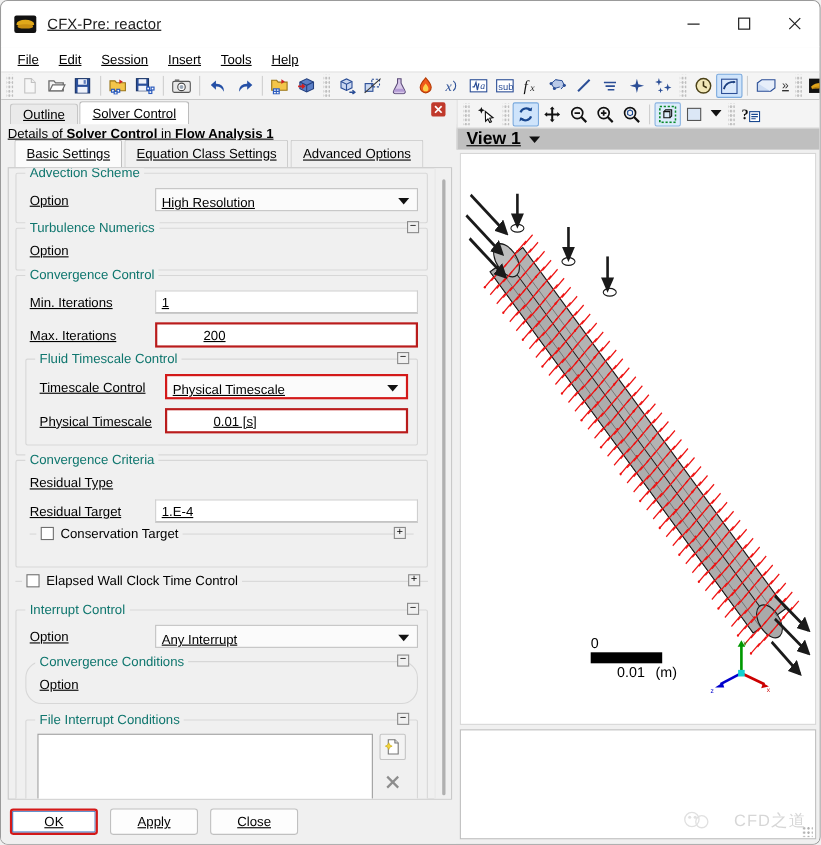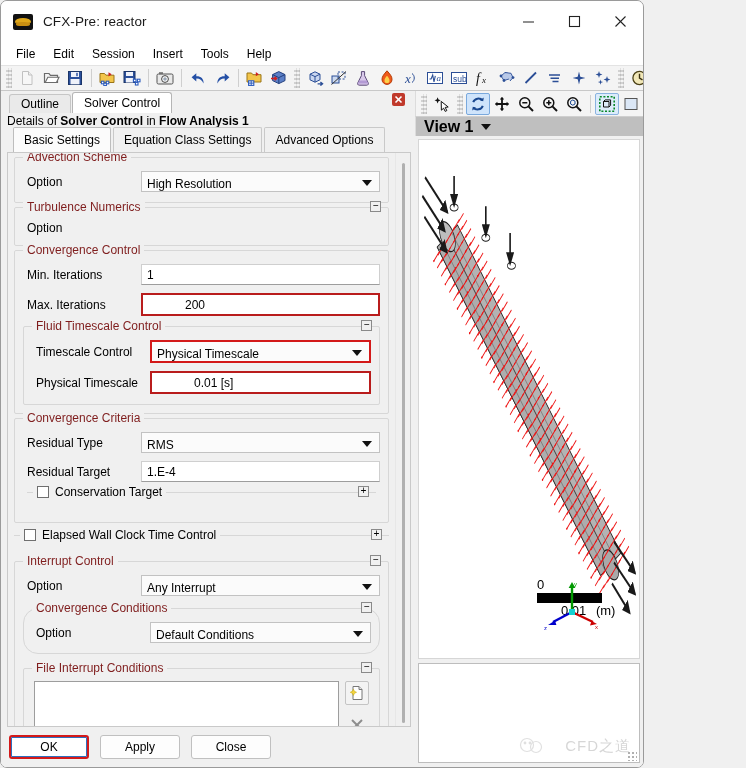--- a/index.html
+++ b/index.html
@@ -6,26 +6,26 @@
   html, body { margin:0; padding:0; }
   body {
     width: 746px; height: 768px;
     font-family: "Liberation Sans", sans-serif;
     font-size: 12px;
     color: #000;
     background: #f0f0f0;
     overflow: hidden;
   }
   .window {
-    position:absolute; left:0; top:0; width:644px; height:768px;
+    position:absolute; left:0; top:0; width:746px; height:768px;
     background:#f0f0f0;
     border:1px solid #9a9a9a;
     border-radius:7px;
     overflow:hidden;
-    display:flex; flex-direction:column;
+    display:flex; flex-direction:column;text-decoration:underline;
   }
 
   
   .titlebar {
     height:42px; background:#ffffff; flex:none;
     display:flex; align-items:center;
     border-bottom:1px solid #ffffff;
     position:relative;
   }
   .app-icon {
@@ -147,21 +147,21 @@
   }
 
   
   .gb{
     border:1px solid #d7d7d7; border-radius:2px;
     margin:0 4px 4px 4px; padding:10px 8px 8px 8px; position:relative;
     background:#f0f0f0;
   }
   .gb > .gbtitle{
     position:absolute; top:-8px; left:8px; background:#f0f0f0;
-    padding:0 4px; font-size:12px; color:#7f1d1d;
+    padding:0 4px; font-size:12px; color:#0f766e;
   }
   .gb .collapse{
     position:absolute; top:-7px; right:7px; width:11px; height:11px;
     border:1px solid #8a8a8a; background:#f0f0f0;
     display:flex; align-items:center; justify-content:center;
     font-size:10px; line-height:1; color:#000; font-family:"Liberation Mono", monospace;
   }
 
   .row{ display:flex; align-items:center; margin:3px 0 8px 0; }
   .row:last-child{ margin-bottom:2px; }
@@ -632,26 +632,20 @@
                   </div>
                 </div>
               </div>
             </div>
 
             <div class="gb">
               <div class="gbtitle">Convergence Criteria</div>
 
               <div class="row">
                 <div class="lbl">Residual Type</div>
-                <div class="ctl">
-                  <div class="combo">
-                    <span>RMS</span>
-                    <span class="arrow"></span>
-                  </div>
-                </div>
               </div>
 
               <div class="row">
                 <div class="lbl">Residual Target</div>
                 <div class="ctl">
                   <div class="tfield">1.E-4</div>
                 </div>
               </div>
 
               <div class="cbgroup" style="margin-top:10px;">
@@ -683,26 +677,20 @@
                     <span class="arrow"></span>
                   </div>
                 </div>
               </div>
 
               <div class="gb" style="margin:12px 0 0 0;border-radius:15px;">
                 <div class="gbtitle">Convergence Conditions</div>
                 <div class="collapse">−</div>
                 <div class="row">
                   <div class="lbl">Option</div>
-                  <div class="ctl">
-                    <div class="combo">
-                      <span>Default Conditions</span>
-                      <span class="arrow"></span>
-                    </div>
-                  </div>
                 </div>
               </div>
 
               <div class="gb" style="margin:14px 0 2px 0;padding:10px 6px 6px 6px;">
                 <div class="gbtitle">File Interrupt Conditions</div>
                 <div class="collapse">−</div>
                 <div class="uic-row">
                   <div class="uic-list"></div>
                   <div class="uic-btns">
                     <div class="iconbtn">

